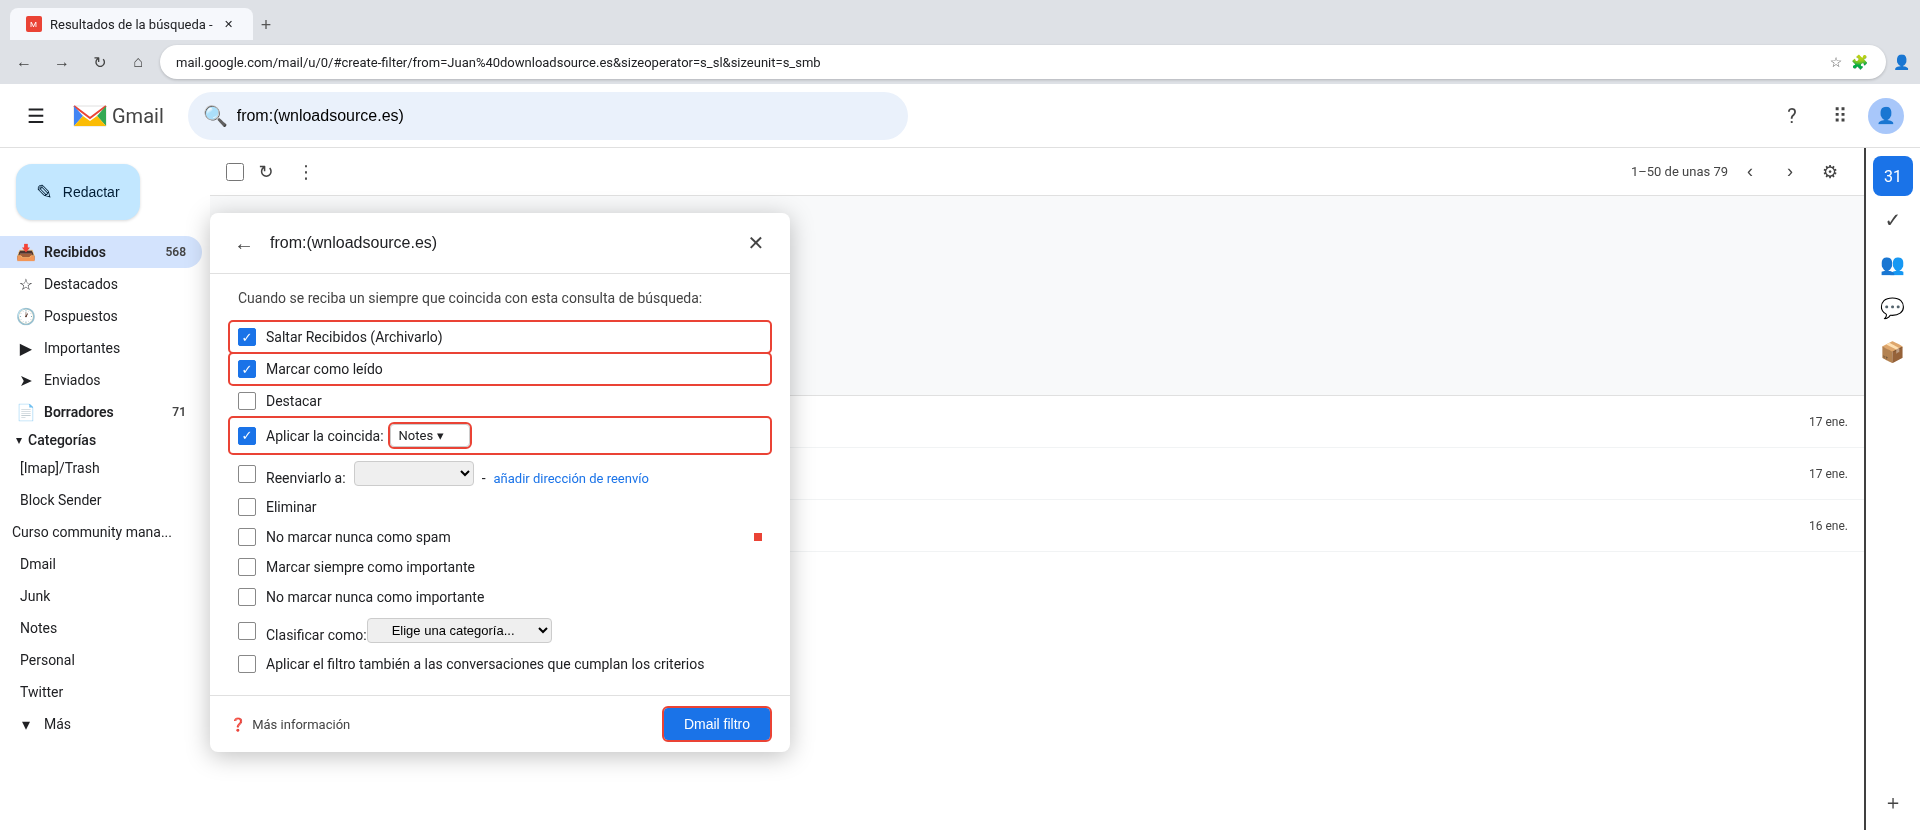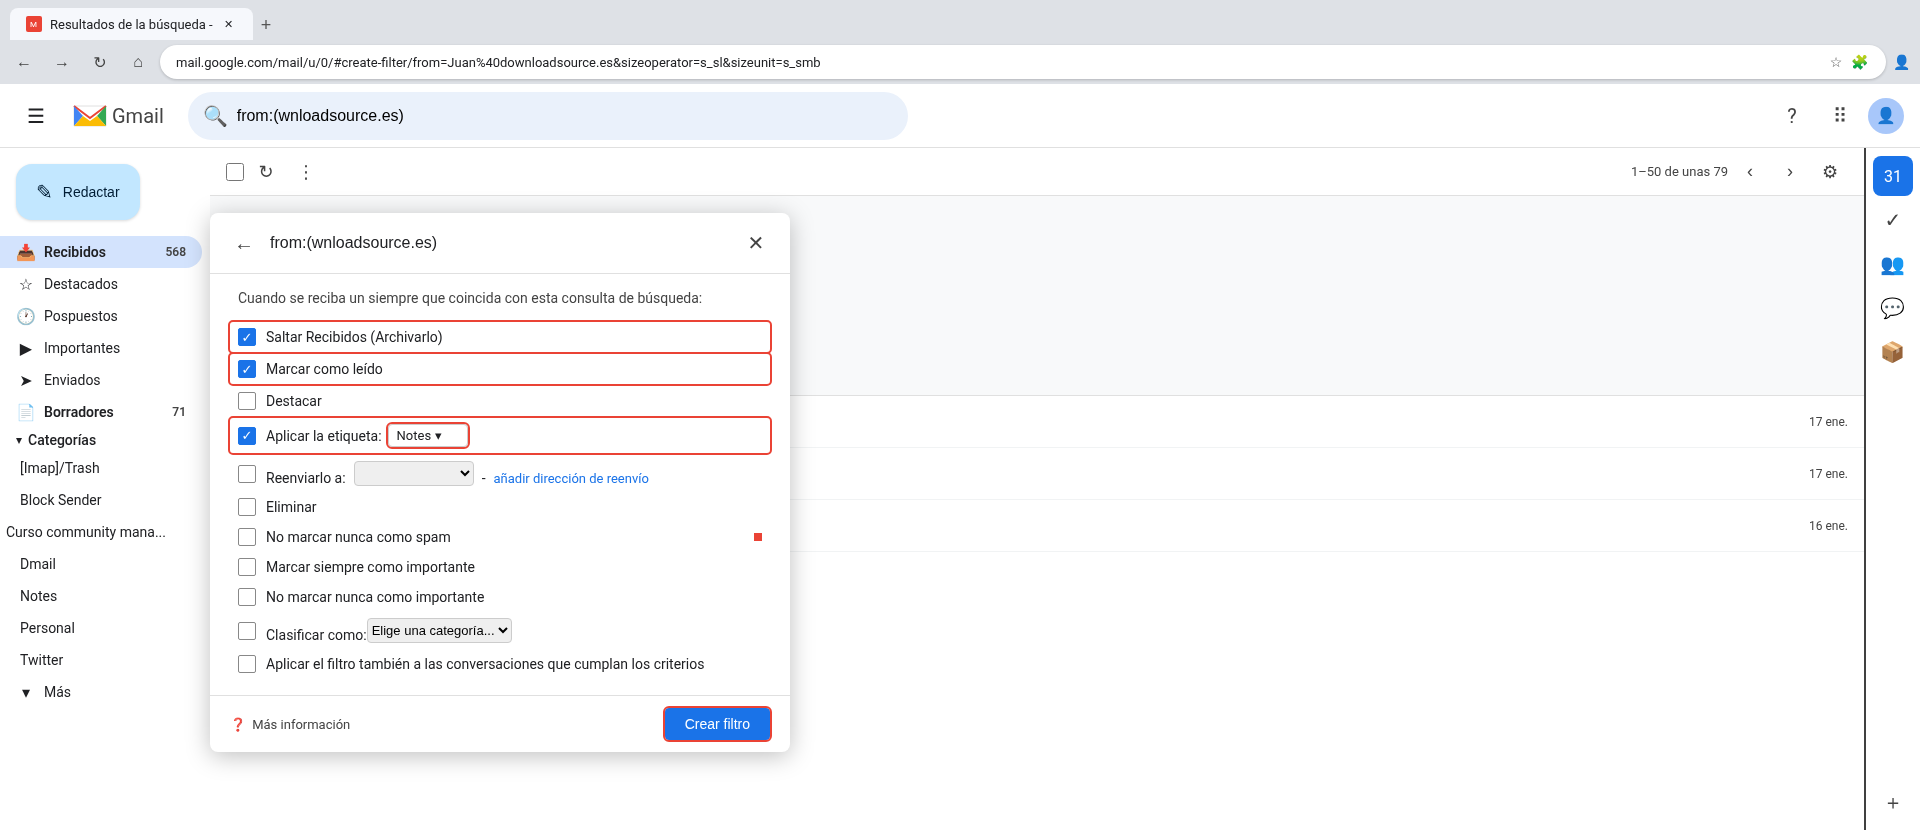--- a/index.html
+++ b/index.html
@@ -70,21 +70,21 @@
     .dialog-description { font-size: 14px; color: #444; margin-bottom: 16px; padding-left: 8px; }
     .filter-option { display: flex; align-items: center; padding: 6px 8px; gap: 10px; font-size: 14px; }
     .filter-checkbox { width: 18px; height: 18px; border: 1.5px solid #888; border-radius: 2px; flex-shrink: 0; display: flex; align-items: center; justify-content: center; cursor: pointer; }
     .filter-checkbox.checked { background: #1a73e8; border-color: #1a73e8; color: white; font-size: 13px; }
     .filter-label-dropdown { display: flex; align-items: center; gap: 6px; }
     .label-select { border: 1px solid #ccc; border-radius: 4px; padding: 3px 8px; font-size: 13px; cursor: pointer; display: flex; align-items: center; gap: 4px; min-width: 80px; outline: 2px solid #ea4335; }
     .forward-row { display: flex; align-items: flex-end; gap: 8px; }
     .forward-select { border: 1px solid #ccc; border-radius: 4px; padding: 3px 8px; font-size: 13px; min-width: 120px; }
     .forward-link { color: #1a73e8; font-size: 13px; cursor: pointer; }
     .classify-row { display: flex; align-items: flex-end; }
-    .classify-select { border: 1px solid #ccc; border-radius: 4px; padding: 3px 0; font-size: 13px; }
+    .classify-select { border: 1px solid #ccc; border-radius: 4px; padding: 3px 20px; font-size: 13px; }
     .dialog-footer { display: flex; align-items: center; padding: 12px 20px; border-top: 1px solid #e0e0e0; gap: 10px; }
     .more-info { display: flex; align-items: center; gap: 6px; color: #444; font-size: 13px; cursor: pointer; }
     .create-filter-btn { margin-left: auto; background: #1a73e8; color: white; border: none; border-radius: 4px; padding: 8px 20px; font-size: 14px; font-weight: 500; cursor: pointer; outline: 2px solid #ea4335; }
 
     
     .right-sidebar { width: 56px; background: #fff; border-left: 2px solid #404040; display: flex; flex-direction: column; align-items: center; padding-top: 8px; gap: 4px; }
     .right-icon { width: 40px; height: 40px; border-radius: 50%; display: flex; align-items: center; justify-content: center; cursor: pointer; font-size: 20px; color: #444; }
     .right-icon.active { color: #1a73e8; }
   </style>
 </head>
@@ -186,25 +186,28 @@
         <div class="sidebar-section-header">
           <span style="font-size:12px;">▾</span>
           <span>Categorías</span>
         </div>
         <div class="sidebar-item" style="padding-left:20px;">
           <span class="item-label">[Imap]/Trash</span>
         </div>
         <div class="sidebar-item" style="padding-left:20px;">
           <span class="item-label">Block Sender</span>
         </div>
-        <div class="sidebar-item" style="padding-left:6px;">
+        <div class="sidebar-item" style="padding-left:12px;">
           <span class="item-label">Curso community mana...</span>
         </div>
         <div class="sidebar-item" style="padding-left:20px;">
           <span class="item-label">Dmail</span>
+        </div>
+        <div class="sidebar-item" style="padding-left:20px;">
+          <span class="item-label">Junk</span>
         </div>
         <div class="sidebar-item" style="padding-left:20px;">
           <span class="item-label">Notes</span>
         </div>
         <div class="sidebar-item" style="padding-left:20px;">
           <span class="item-label">Personal</span>
         </div>
         <div class="sidebar-item" style="padding-left:20px;">
           <span class="item-label">Twitter</span>
         </div>
@@ -300,21 +303,21 @@
           </div>
 
           <div class="filter-option">
             <div class="filter-checkbox"></div>
             <span>Destacar</span>
           </div>
 
           <div class="filter-option" style="outline:2px solid #ea4335; border-radius:3px; margin:2px 0;">
             <div class="filter-checkbox checked">✓</div>
             <div class="filter-label-dropdown">
-              <span>Aplicar la etiqueta:</span>
+              <span>Aplicar la coincida:</span>
               <div class="label-select">
                 <span>Notes</span>
                 <span>▾</span>
               </div>
             </div>
           </div>
 
           <div class="filter-option">
             <div class="filter-checkbox"></div>
             <div class="forward-row">
@@ -363,18 +366,18 @@
             <div class="filter-checkbox"></div>
             <span>Aplicar el filtro también a las conversaciones que cumplan los criterios</span>
           </div>
         </div>
 
         <div class="dialog-footer">
           <div class="more-info">
             <span>❓</span>
             <span>Más información</span>
           </div>
-          <button class="create-filter-btn">Crear filtro</button>
+          <button class="create-filter-btn">Dmail filtro</button>
         </div>
       </div>
     </div>
   </div>
 </div>
 
 </body></html>

